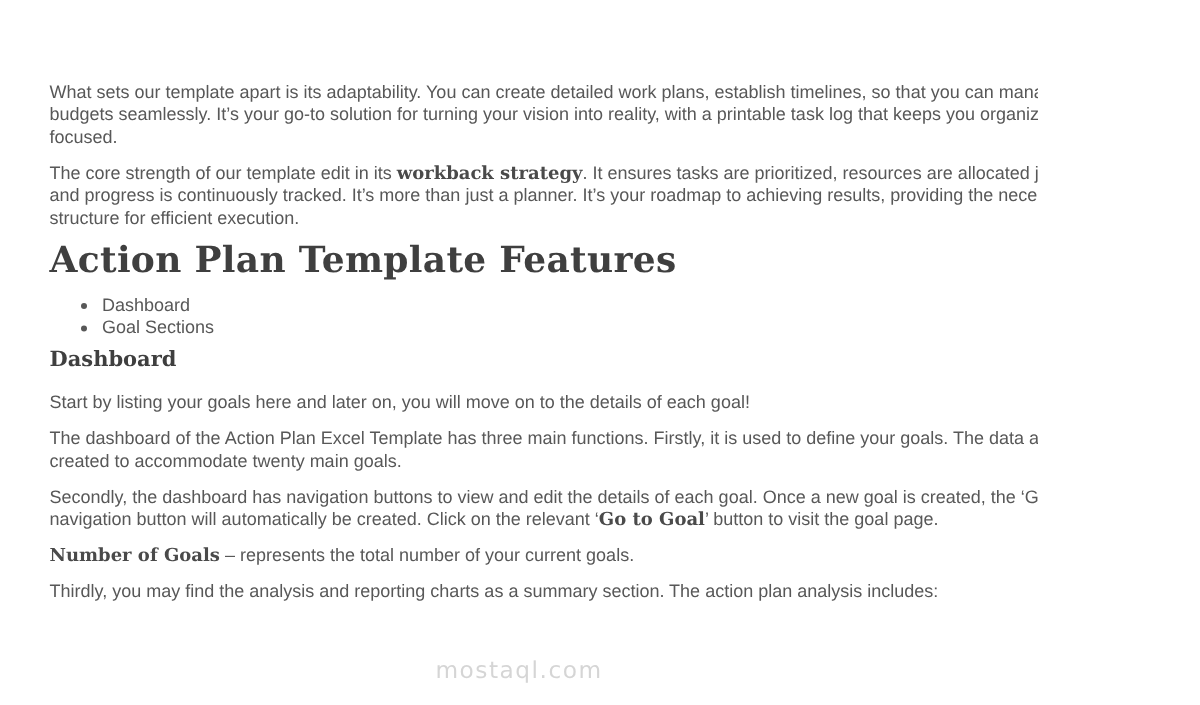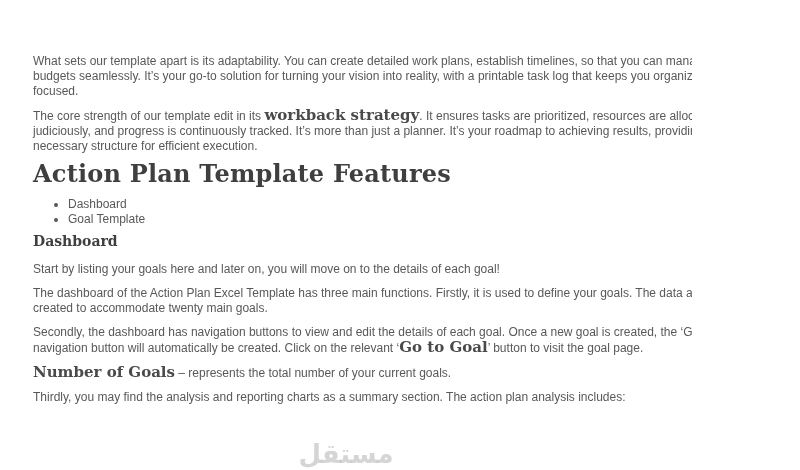--- a/index.html
+++ b/index.html
@@ -52,21 +52,21 @@
   .article ul {
     margin: 2px 0 6px 0;
     padding-left: 35px;
     list-style: disc;
   }
   .article li { line-height: 15px; }
   .b {
     font-family: "DejaVu Serif", serif;
     font-weight: bold;
     color: var(--bold-text);
-    font-size: 15px;
+    font-size: 12px;
   }
   .watermark {
     position: absolute;
     left: 0; right: 0; top: 411px;
     text-align: center;
     pointer-events: none;
   }
   .wm-ar {
     font-family: "DejaVu Sans", sans-serif;
     font-weight: bold;
@@ -85,26 +85,25 @@
 </head>
 <body>
 
 <div class="page">
   <main id="article" class="article">
       <p><span>What sets our template apart is its adaptability. You can create detailed work plans, establish timelines, so that you can manage your budgets seamlessly. It’s your go-to solution for turning your vision into reality, with a printable task log that keeps you organized and focused.</span></p>
       <p><span>The core strength of our template edit in its </span><span class="b">workback strategy</span><span>. It ensures tasks are prioritized, resources are allocated judiciously, and progress is continuously tracked. It’s more than just a planner. It’s your roadmap to achieving results, providing the necessary structure for efficient execution.</span></p>
       <h2>Action Plan Template Features</h2>
       <ul>
         <li>Dashboard</li>
-        <li>Goal Template</li>
+        <li>Goal Sections</li>
       </ul>
       <h3>Dashboard</h3>
       <p><span>Start by listing your goals here and later on, you will move on to the details of each goal!</span></p>
       <p><span>The dashboard of the Action Plan Excel Template has three main functions. Firstly, it is used to define your goals. The data area is already created to accommodate twenty main goals.</span></p>
       <p><span>Secondly, the dashboard has navigation buttons to view and edit the details of each goal. Once a new goal is created, the ‘Goal Section’ navigation button will automatically be created. Click on the relevant ‘</span><span class="b">Go to Goal</span><span>’ button to visit the goal page.</span></p>
       <p><span class="b">Number of Goals</span><span> – represents the total number of your current goals.</span></p>
       <p><span>Thirdly, you may find the analysis and reporting charts as a summary section. The action plan analysis includes:</span></p>
     </main>
   <div class="watermark">
-    <div class="wm-ar">مستقل</div>
     <div class="wm-domain">mostaql.com</div>
   </div>
 </div>
 
 </body></html>

